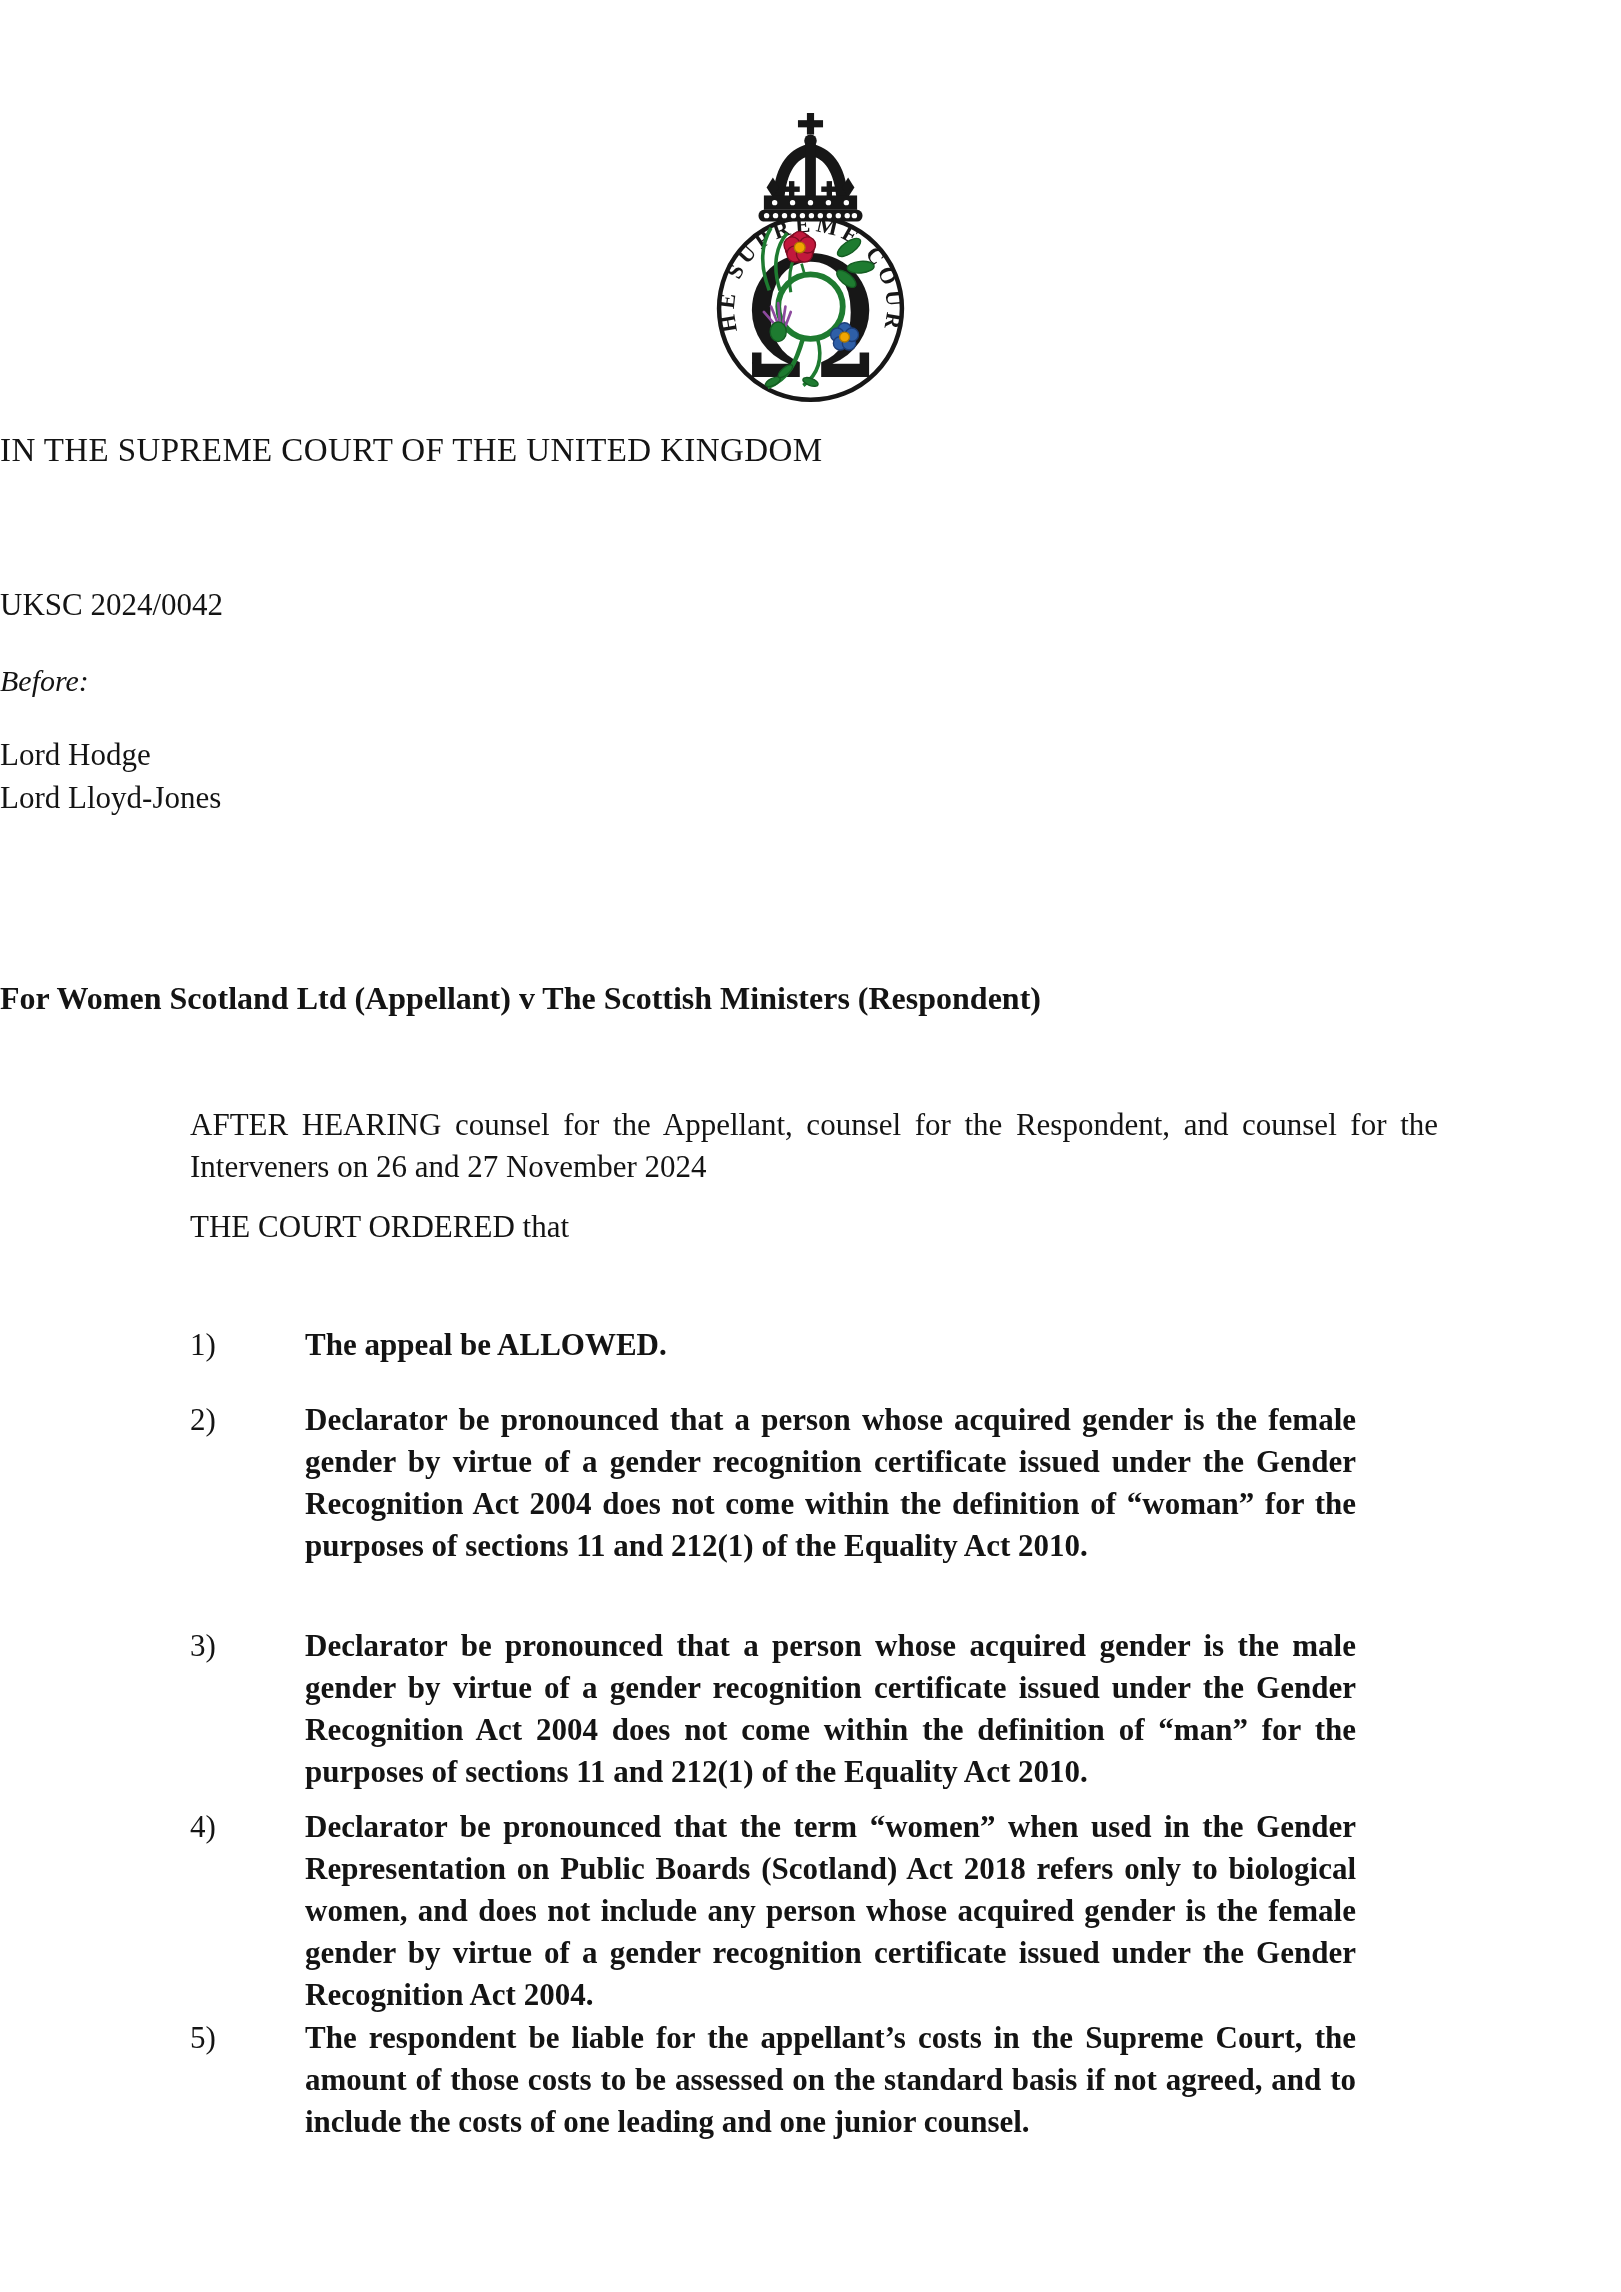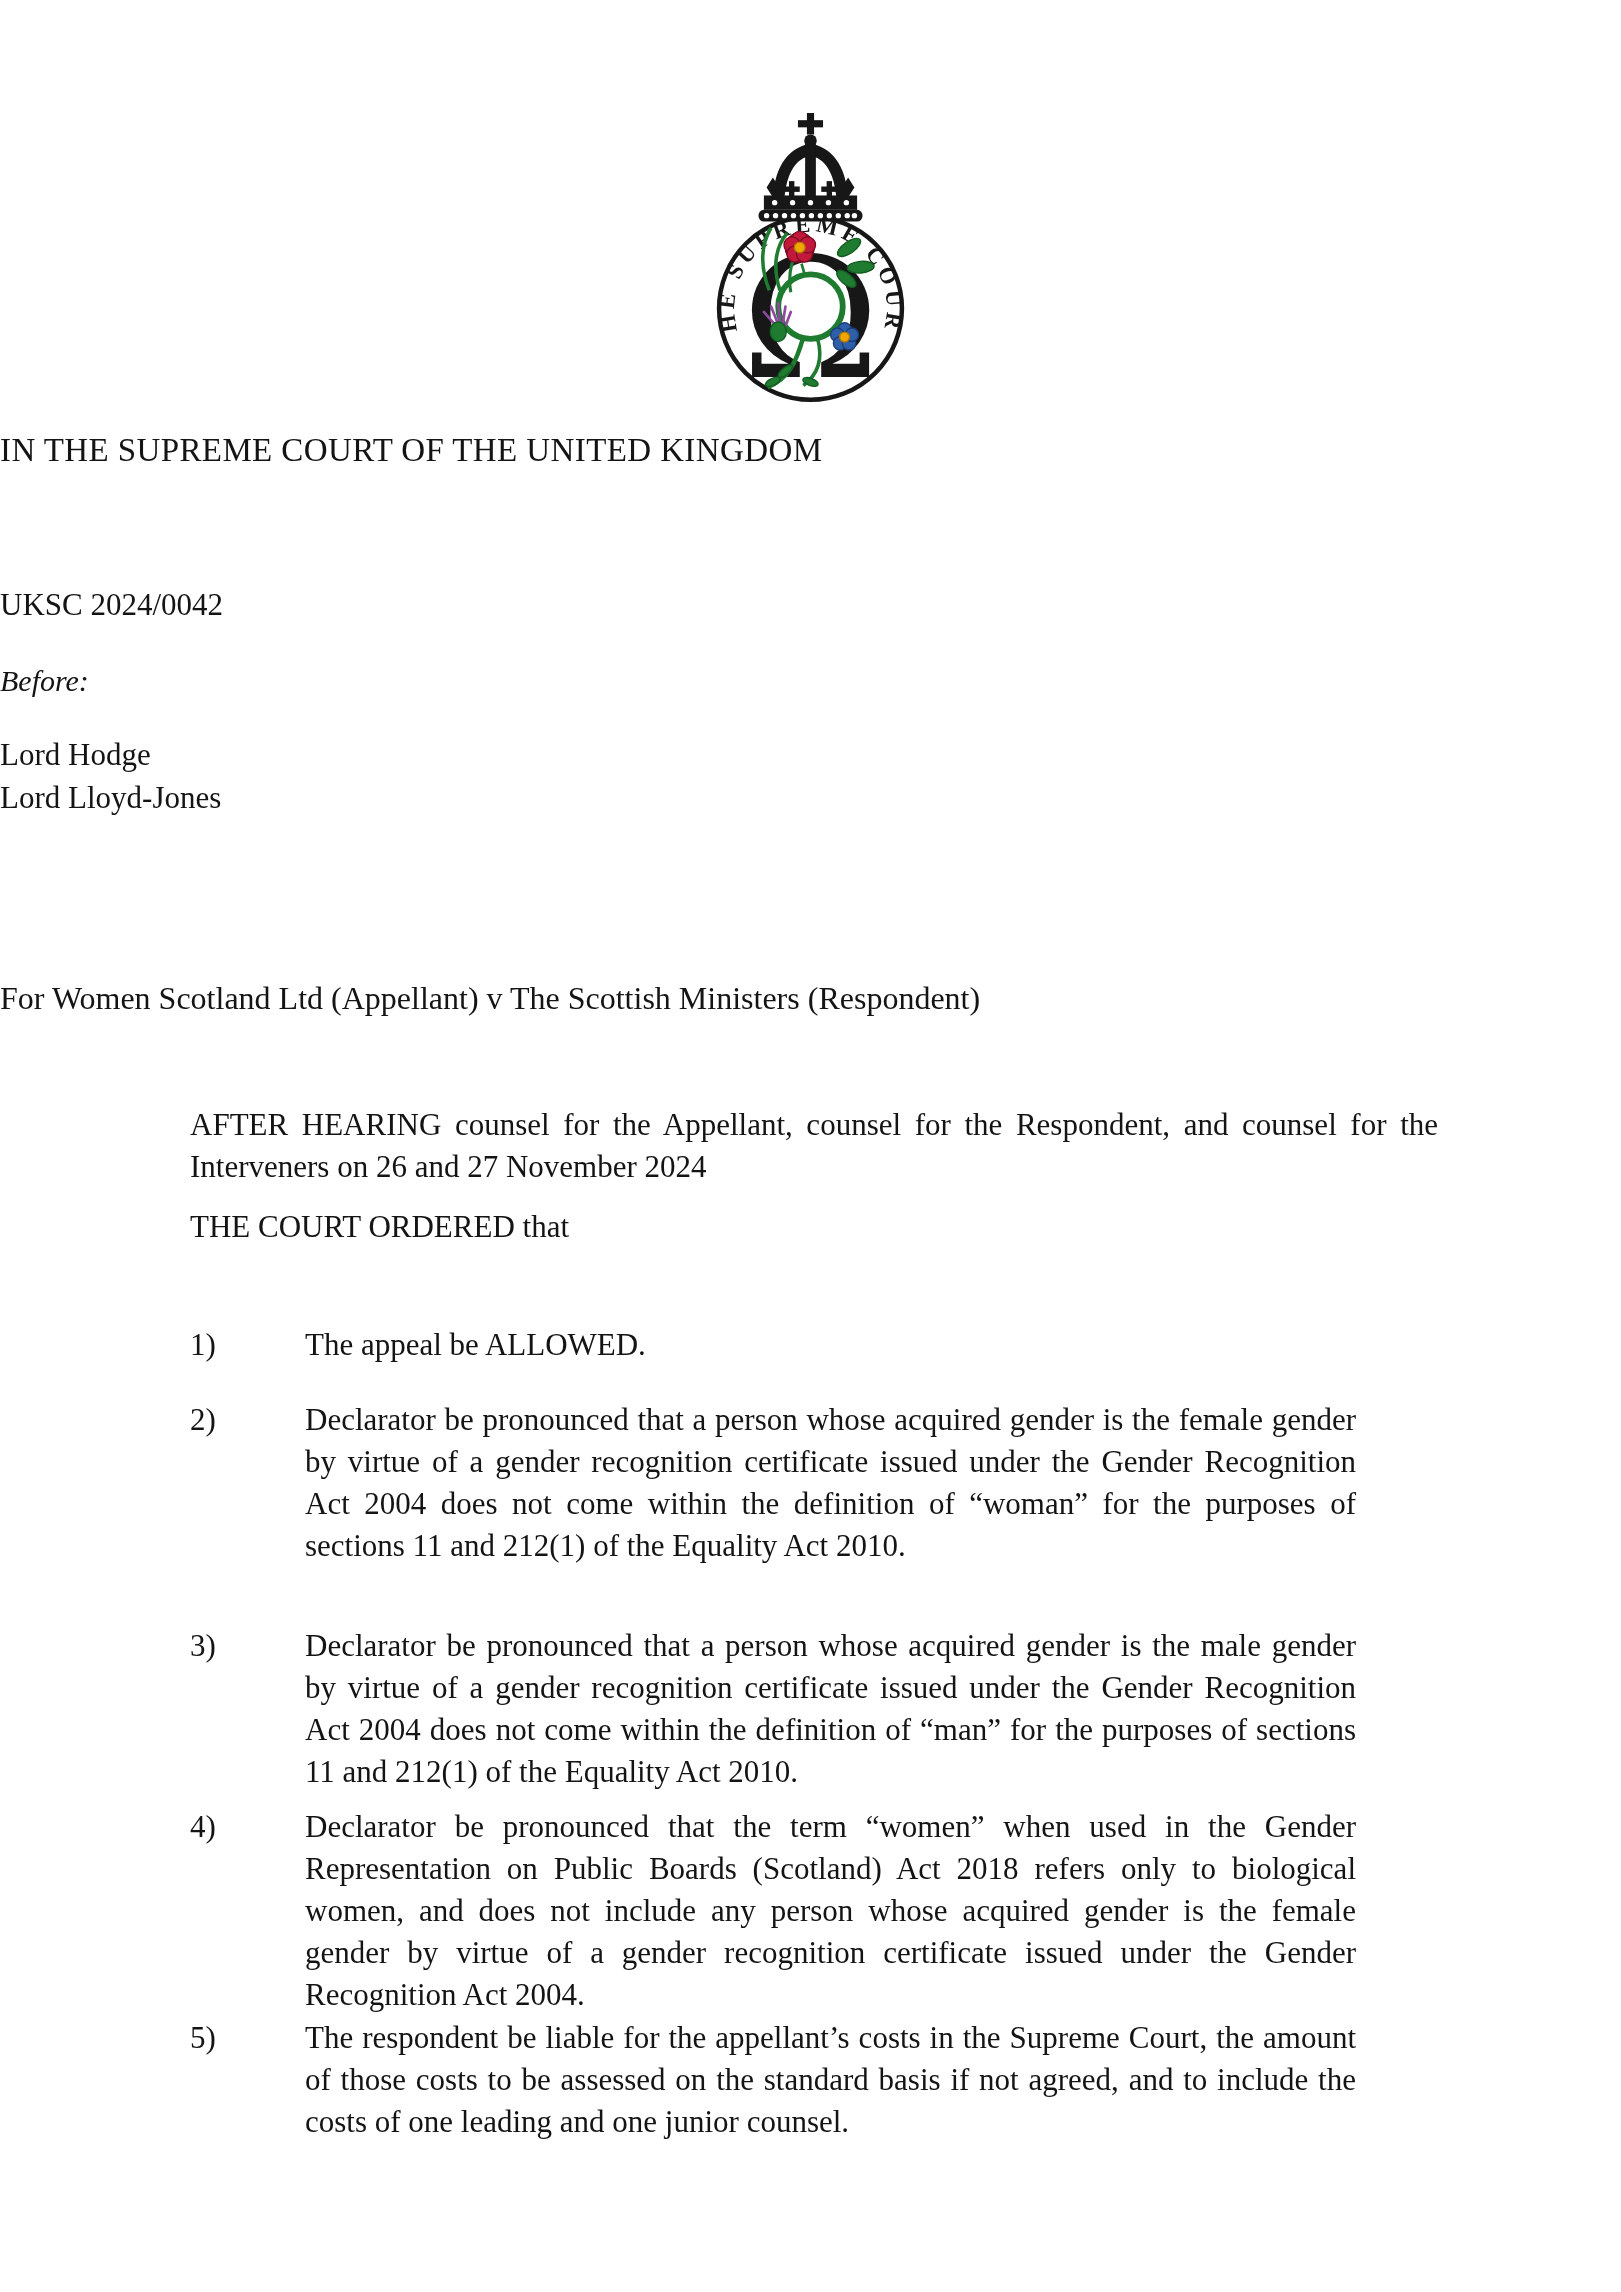--- a/index.html
+++ b/index.html
@@ -11,29 +11,29 @@
     color:#141414;
     overflow:hidden;
     margin:0 auto;
   }
   .centered{position:absolute;left:0;width:1532px;text-align:left;}
   .court-title{top:432px;font-size:33px;letter-spacing:0.4px;}
   .doc-date{top:516px;font-size:31px;}
   .case-ref{top:587px;font-size:31px;}
   .before-label{top:664px;font-size:30px;font-style:italic;}
   .judges{top:733px;font-size:31px;line-height:43px;}
-  .case-title{top:980px;font-size:32px;font-weight:normal;}
+  .case-title{top:980px;font-size:32px;font-weight:bold;}
   .hearing{
     position:absolute;top:1104px;left:190px;width:1248px;
     font-size:31px;line-height:42px;text-align:justify;
   }
   .order-intro{position:absolute;top:1209px;left:190px;font-size:31px;}
   .order-item{position:absolute;left:190px;width:1248px;font-size:31px;line-height:42px;}
   .order-num{position:absolute;left:0;top:0;}
-  .order-text{margin-left:115px;margin-right:82px;text-align:justify;}
+  .order-text{margin-left:115px;margin-right:82px;text-align:justify;font-weight:bold;}
   .oi-1{top:1324px;}
   .oi-2{top:1399px;}
   .oi-3{top:1625px;}
   .oi-4{top:1806px;}
   .oi-5{top:2017px;}
   .crest{position:absolute;left:710px;top:113px;width:201px;height:294px;}
   .crest svg{display:block;width:100%;height:100%;}
 </style>
 </head>
 <body>

